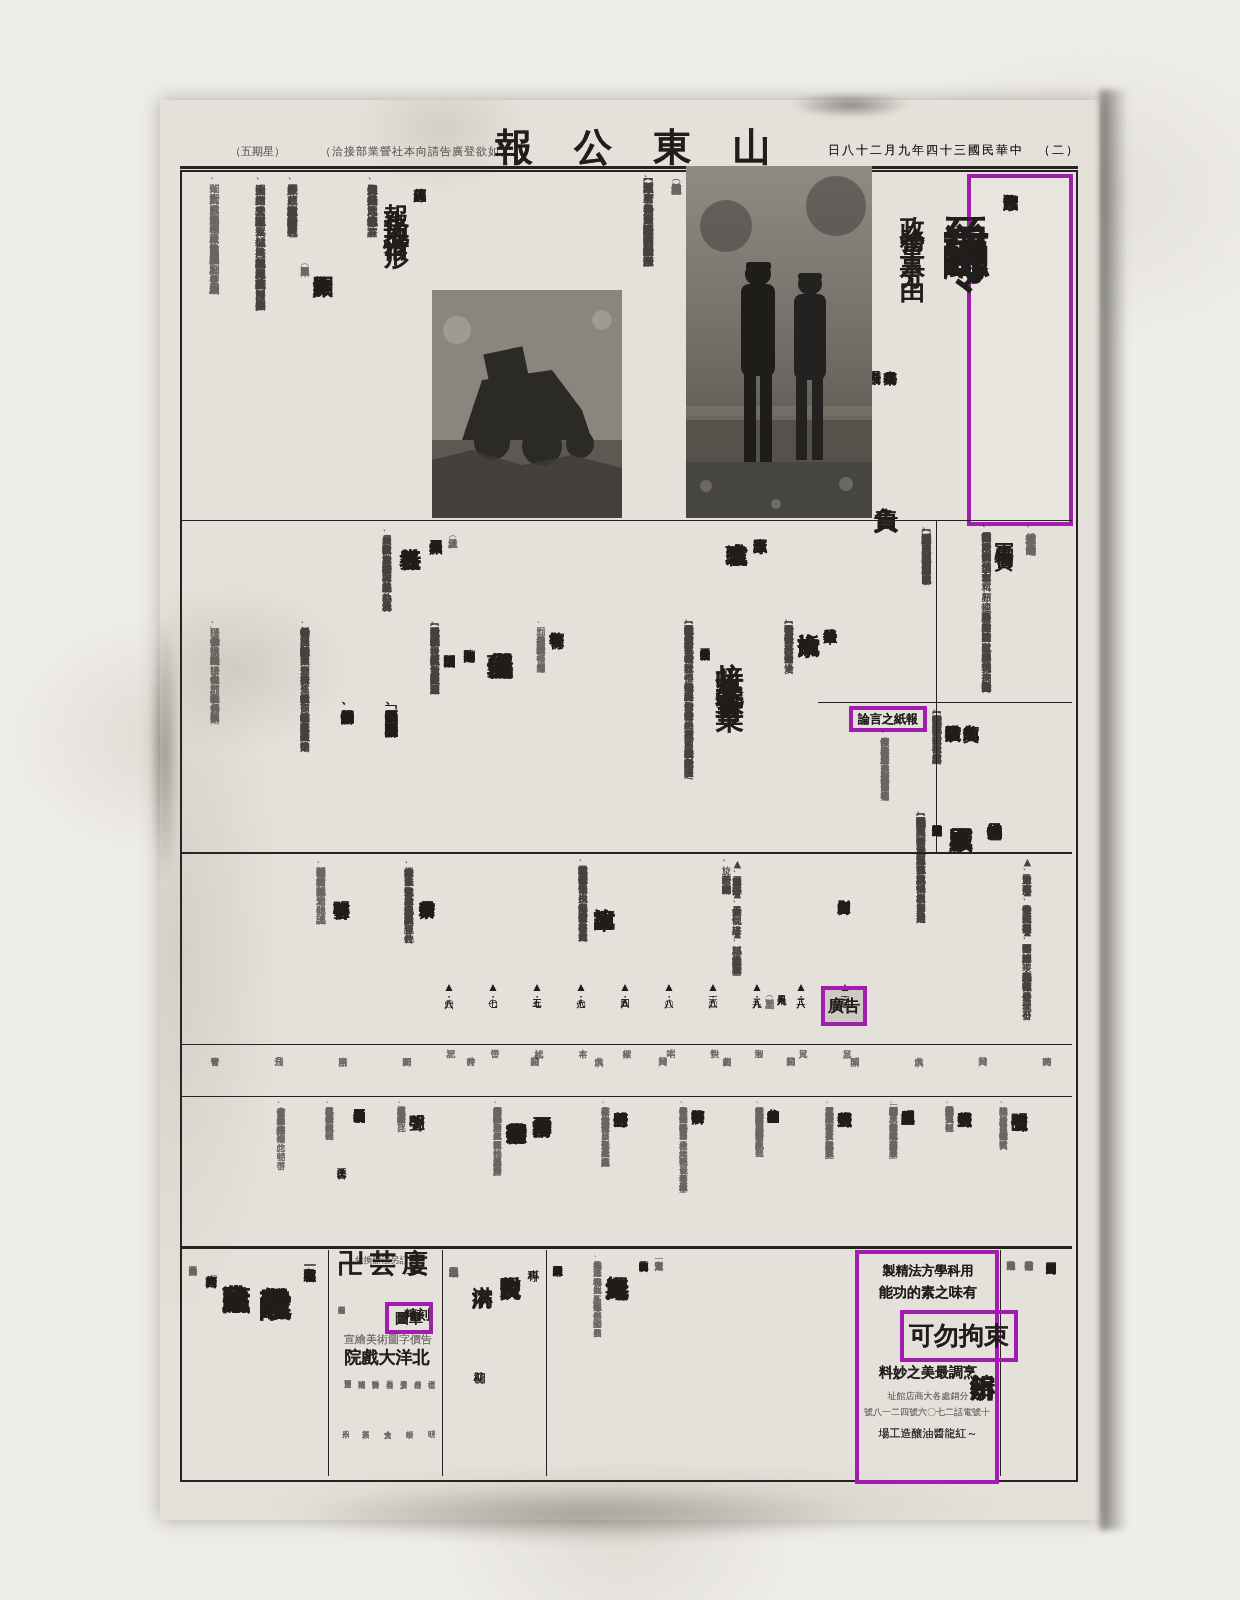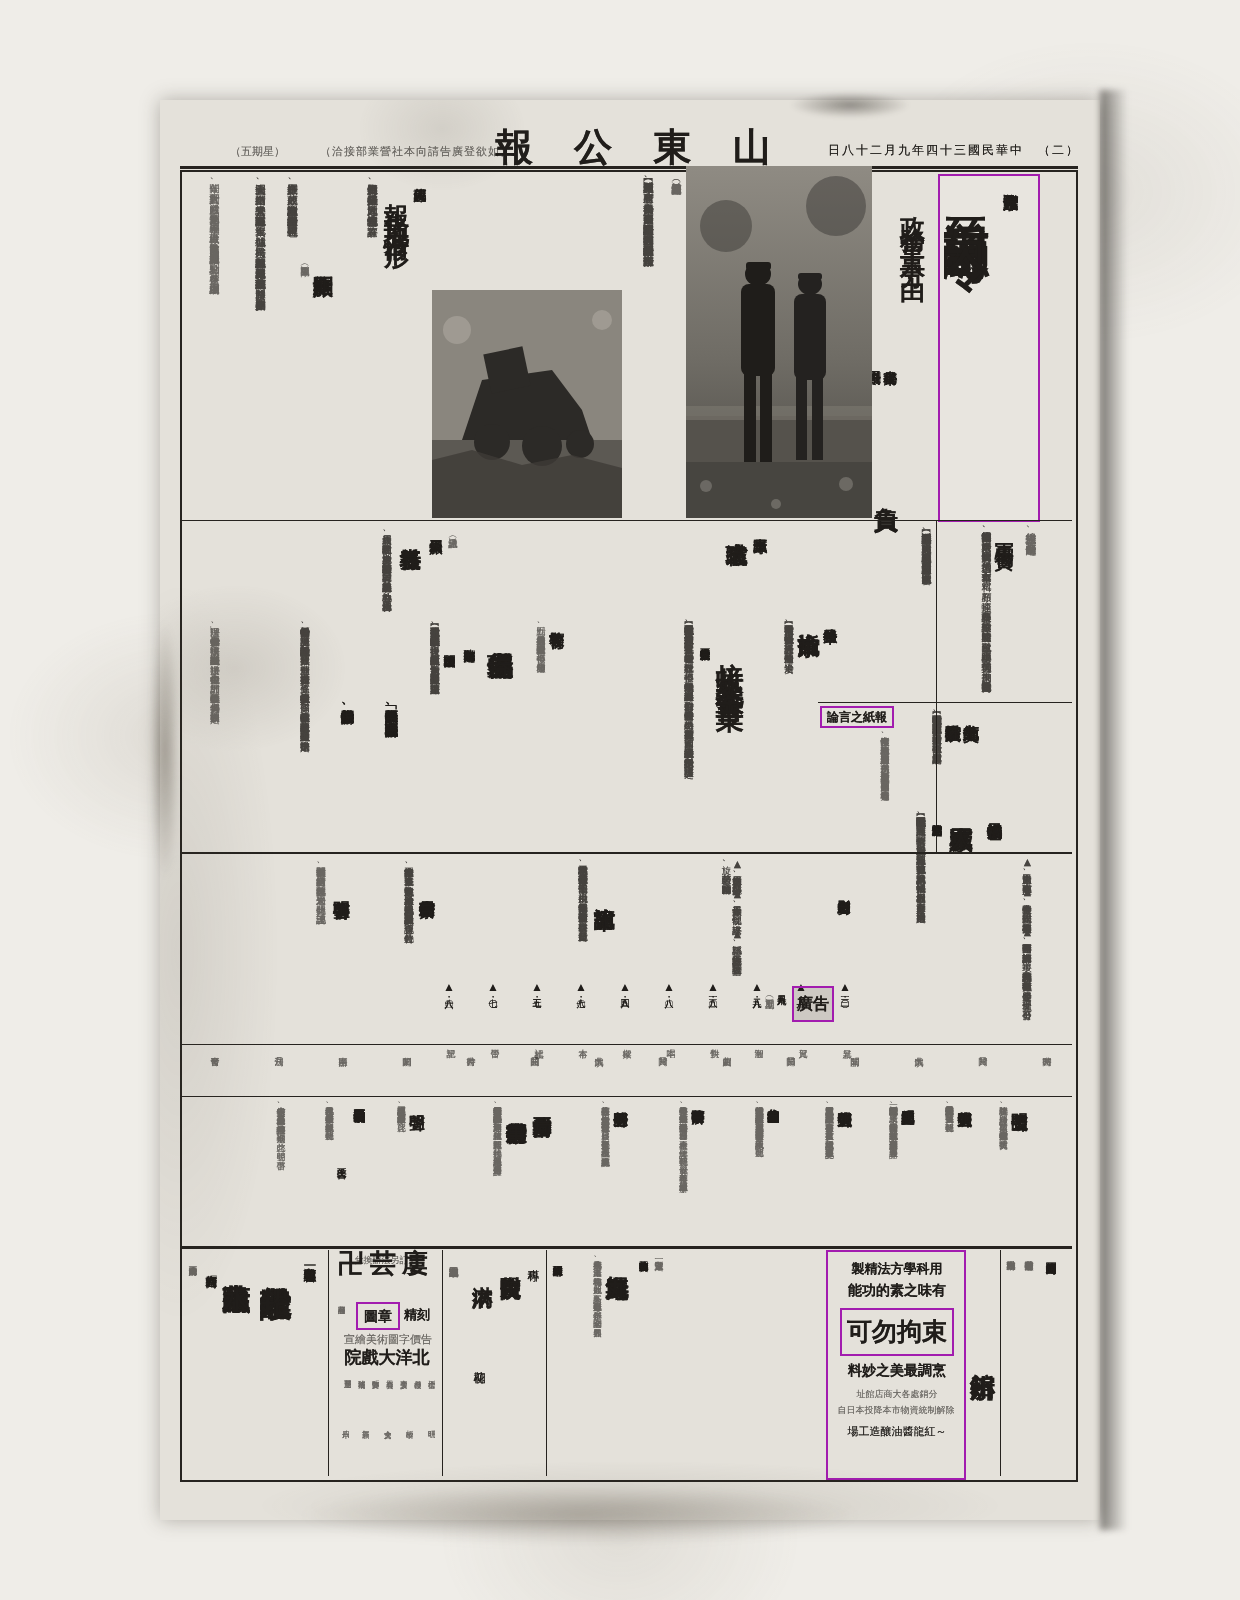--- a/index.html
+++ b/index.html
@@ -23,21 +23,21 @@
       radial-gradient(120px 90px at 30% 2%, rgba(90,84,72,.25), transparent 70%),
       radial-gradient(500px 60px at 50% 99%, rgba(90,84,72,.30), transparent 75%);}
   .abs{position:absolute;}
   .v{position:absolute;writing-mode:vertical-rl;text-orientation:upright;
      line-height:1.12;color:#201d1a;overflow:hidden;text-shadow:0 0 .6px rgba(20,18,15,.7);}
   .h{position:absolute;white-space:nowrap;color:#201d1a;overflow:hidden;
      text-shadow:0 0 .6px rgba(20,18,15,.7);}
   .b{font-weight:bold;}
   .fade{opacity:.8;}
   .dim{opacity:.62;}
-  .box{border:2px solid #a21caf;}
+  .box{border:4px solid #a21caf;margin-left:29px;}
   .hr{position:absolute;background:#26231f;height:2px;}
   .vr{position:absolute;background:#26231f;width:1px;}
   svg{display:block;}
 </style>
 </head>
 <body>
 
 <div id="page">
   <div id="sheet">
 
@@ -269,21 +269,21 @@
     <div class="v dim" style="left:846px;top:1154px;height:160px;font-size:9px;">城內小布政司街路南</div>
     <div class="v b" style="left:808px;top:1254px;height:122px;font-size:25px;">沂州小館</div>
     <div class="vr" style="left:840px;top:1150px;height:226px;"></div>
 
     <div class="abs box" style="left:666px;top:1150px;width:136px;height:226px;">
       <div class="h b" style="left:14px;top:8px;width:110px;font-size:13px;text-align:center;">製精法方學科用</div>
       <div class="h b" style="left:10px;top:30px;width:118px;font-size:14px;text-align:center;">能功的素之味有</div>
       <div class="h b box" style="left:12px;top:56px;width:110px;height:44px;font-size:25px;text-align:center;line-height:44px;">可勿拘束</div>
       <div class="h b" style="left:10px;top:110px;width:118px;font-size:14px;text-align:center;">料妙之美最調烹</div>
       <div class="h dim" style="left:14px;top:136px;width:110px;font-size:9px;text-align:center;">址館店商大各處銷分</div>
-      <div class="h dim" style="left:4px;top:152px;width:128px;font-size:9px;text-align:center;">自日本投降本市物資統制解除</div>
+      <div class="h dim" style="left:4px;top:152px;width:128px;font-size:9px;text-align:center;">號八一二四號六〇七二話電號十</div>
       <div class="h" style="left:8px;top:172px;width:122px;font-size:11px;text-align:center;">場工造釀油醬龍紅～</div>
     </div>
 
 
     <div class="v dim" style="left:494px;top:1154px;height:110px;font-size:9px;">保定一堂監製</div>
     <div class="v" style="left:478px;top:1154px;height:200px;font-size:9.5px;">名藥全國花柳病特效良藥</div>
     <div class="v b" style="left:444px;top:1158px;height:150px;font-size:23px;">淸血解毒丸</div>
     <div class="v dim" style="left:410px;top:1154px;width:32px;height:216px;font-size:8.5px;">凡患花柳病者、血毒未淸、一切花柳梅毒、服丸卽效、不論新久、打針不如服丸安全、行銷多年、全國聞名、各界知照、</div>
     <div class="v" style="left:392px;top:1158px;height:210px;font-size:10px;">濟南特約經理大同志好來屋</div>
     <div class="vr" style="left:386px;top:1150px;height:226px;"></div>

